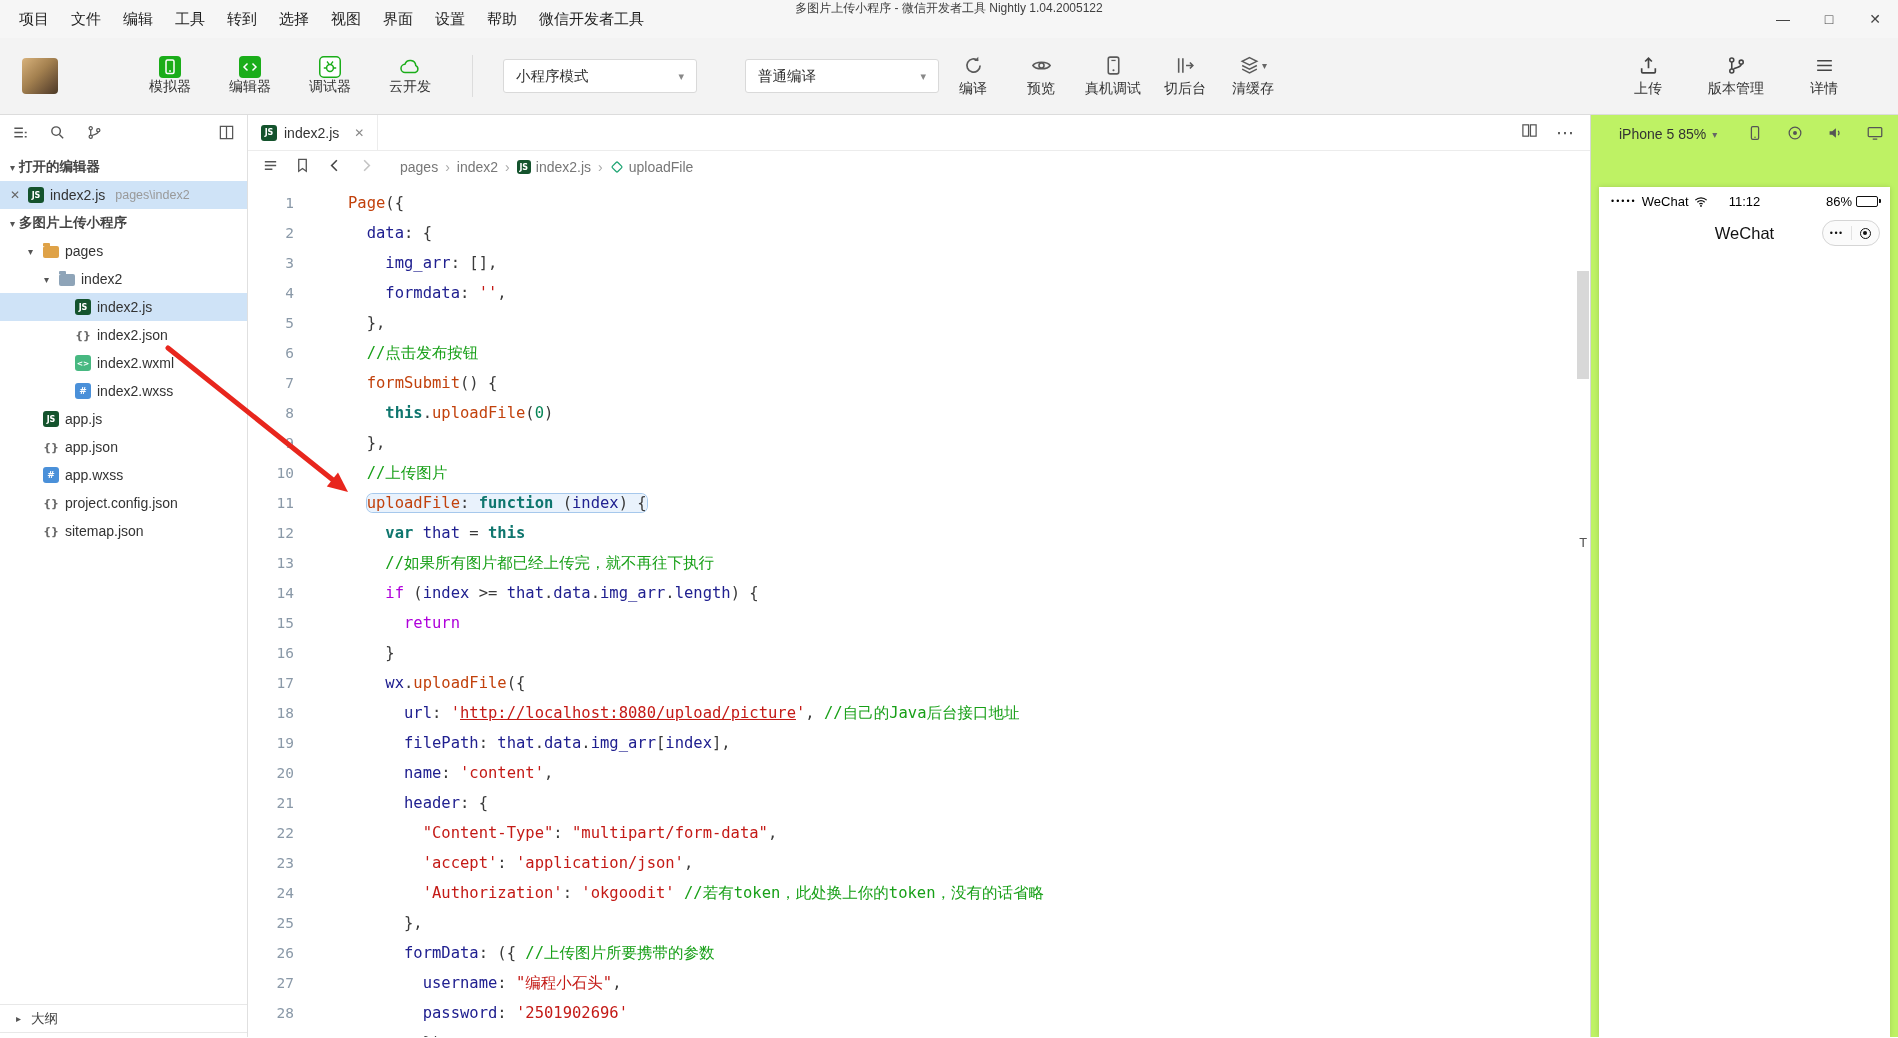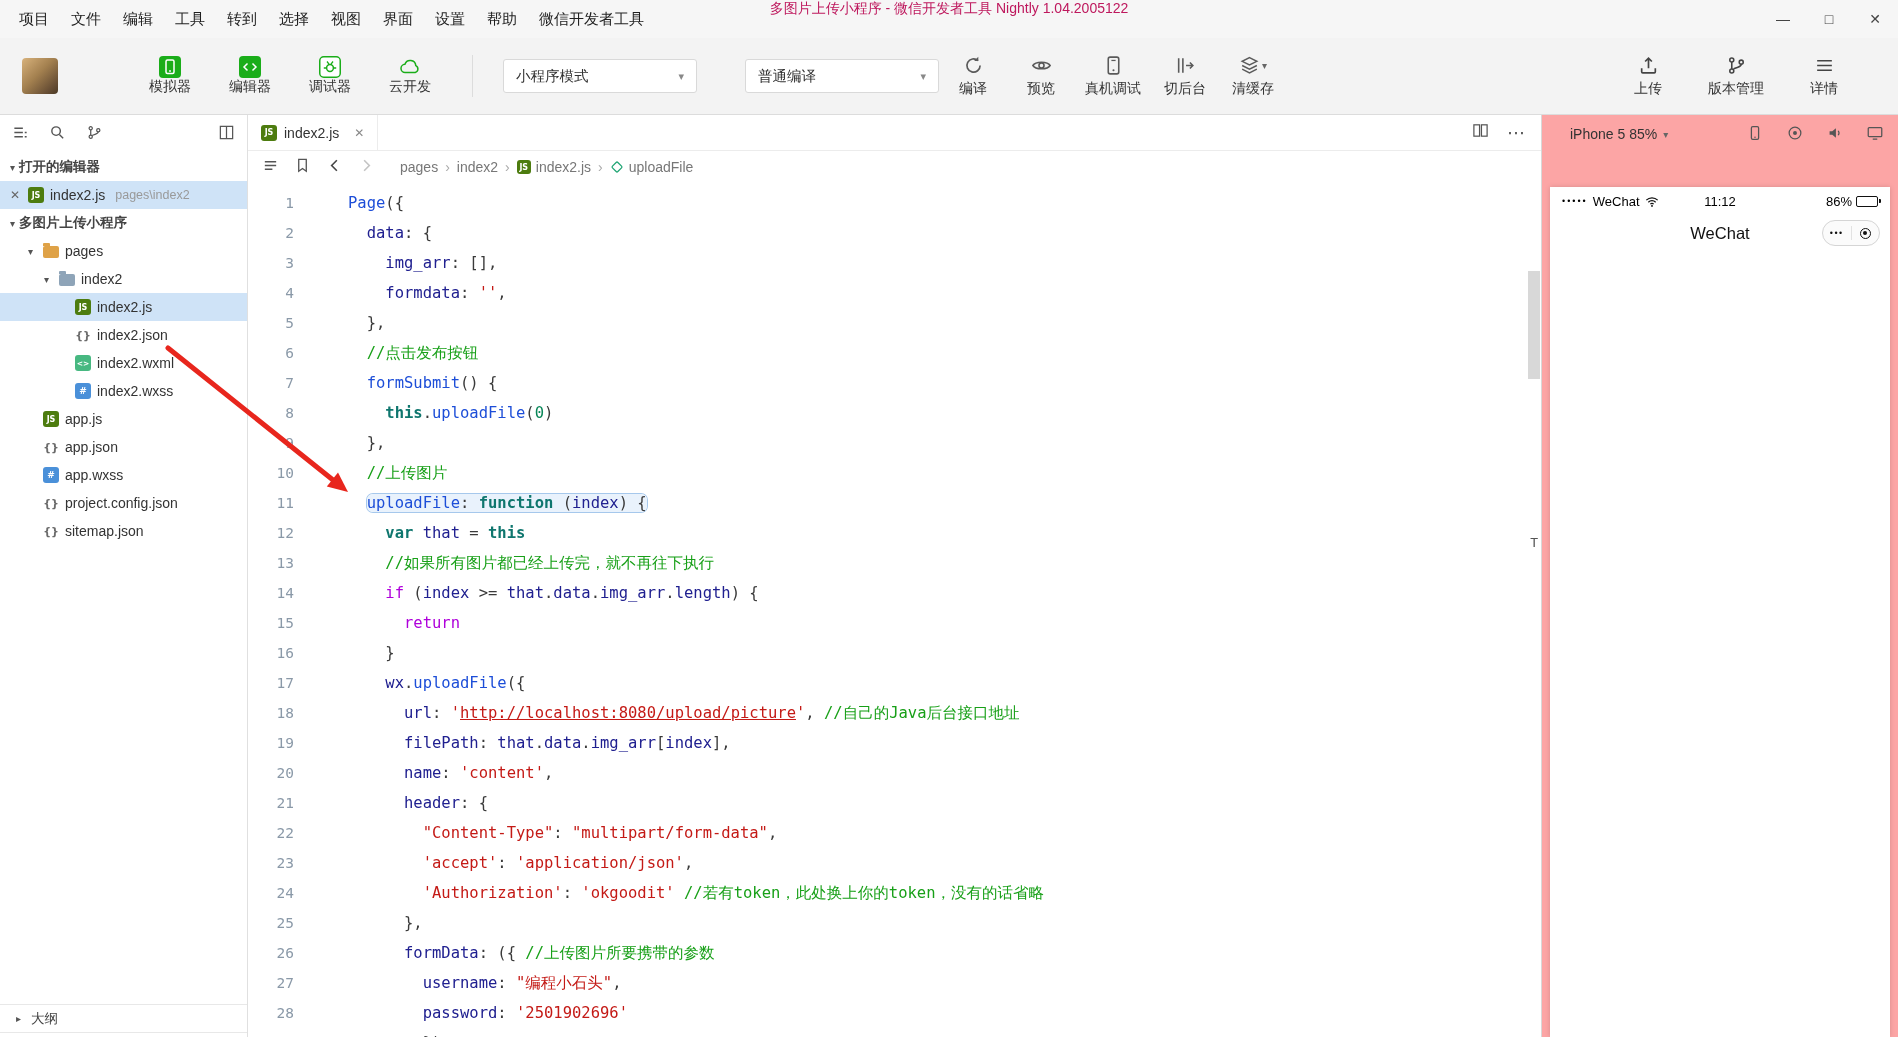--- a/index.html
+++ b/index.html
@@ -5,21 +5,21 @@
 *{margin:0;padding:0;box-sizing:border-box}
 html,body{width:1898px;height:1038px;overflow:hidden}
 body{font-family:"Liberation Sans","DejaVu Sans",sans-serif;background:#fff;color:#333;position:relative}
 .icon{display:inline-block;line-height:0}
 .icon svg{width:100%;height:100%;display:block}
 
 
 .menu-bar{height:38px;background:#f6f6f6;display:flex;position:relative;font-size:15px}
 .menus{display:flex;padding-left:8px;z-index:2}
 .menu-item{padding:0 11px;line-height:38px;color:#1f1f1f;cursor:default;white-space:nowrap}
-.win-title{position:absolute;left:0;right:0;text-align:center;color:#be185d;font-size:14px;pointer-events:none}
+.win-title{position:absolute;left:0;right:0;text-align:center;color:#404040;font-size:12px;pointer-events:none}
 .win-controls{margin-left:auto;display:flex;z-index:2}
 .win-btn{width:46px;text-align:center;line-height:38px;color:#444;font-size:14px}
 
 
 .toolbar{height:77px;background:#f3f3f3;border-bottom:1px solid #dcdcdc;display:flex;align-items:center;padding:0 22px}
 .avatar{width:36px;height:36px;border-radius:4px;flex:none;margin-right:80px;
  background:linear-gradient(135deg,#d8b27c 0%,#a3804f 45%,#6b5136 80%,#4c3a26 100%)}
 .tgl{display:flex;flex-direction:column;align-items:center;gap:0;width:64px;font-size:14px;color:#333;cursor:default}
 .tgl .icon{width:22px;height:22px}
 .tb-sep{width:1px;height:42px;background:#dcdcdc;margin:0 30px}
@@ -44,21 +44,21 @@
 .sec-hdr{height:28px;display:flex;align-items:center;padding-left:6px;font-size:13.5px;color:#444;font-weight:bold;white-space:nowrap}
 .row{height:28px;display:flex;align-items:center;font-size:14px;color:#333;white-space:nowrap;gap:6px;cursor:default}
 .row.sel{background:#cfe3f7}
 .row.oe{padding-left:8px}
 .oe-close{color:#666;font-size:12px;width:14px;text-align:center}
 .fname{overflow:hidden}
 .fpath{color:#999;font-size:12.5px;margin-left:4px}
 .chev{width:13px;font-size:10px;color:#555;text-align:center;flex:none}
 .chev-sp{width:13px;flex:none}
 .fi{width:16px;height:16px;border-radius:3px;display:inline-flex;align-items:center;justify-content:center;font-size:8px;font-weight:bold;flex:none;font-family:"DejaVu Sans",sans-serif}
-.fi-js{background:#4d7c0f;color:#fff}
+.fi-js{background:#14532d;color:#fff}
 .fi-json{color:#6b6b6b;font-size:11px;background:transparent}
 .fi-wxml{background:#47b881;color:#fff;font-size:7.5px}
 .fi-wxss{background:#4a90d9;color:#fff;font-size:9px}
 .folder{width:16px;height:12px;border-radius:2px;position:relative;flex:none;margin-top:2px}
 .folder::before{content:"";position:absolute;top:-3px;left:0;width:7px;height:3px;border-radius:1px 1px 0 0;background:inherit}
 .folder-orange{background:#dfa247}
 .folder-gray{background:#8ea4b8}
 .bottom-secs{position:absolute;top:889px;left:0;right:0}
 .bsec{height:28px;border-top:1px solid #e8e8e8;display:flex;align-items:center;padding-left:12px;font-size:13.5px;color:#444;background:#fff;gap:6px}
 
@@ -78,33 +78,33 @@
 .crumb .icon{width:14px;height:14px}
 .crumb-sep{color:#aaa}
 .code-area{flex:1;position:relative;display:flex;overflow:hidden}
 .gutter{width:62px;flex:none;text-align:right;padding:5px 16px 0 0;color:#8a99a8;font-family:"DejaVu Sans Mono",monospace;font-size:14.5px}
 .ln{height:30px;line-height:30px}
 .code{flex:1;font-family:"DejaVu Sans Mono",monospace;font-size:15.5px;white-space:pre;padding:5px 0 0 38px;overflow:hidden}
 .cl{height:30px;line-height:30px}
 .tk-pl{color:#3a3a3a}
 .tk-kw{color:#0f766e;font-weight:bold}
 .tk-ct{color:#af00db}
-.tk-fn{color:#1d4ed8}
+.tk-fn{color:#c2410c}
 .tk-pr{color:#202090}
 .tk-st{color:#c41a16}
 .tk-cm{color:#18a018}
 .tk-nu{color:#098658}
 .tk-lk{color:#c41a16;text-decoration:underline}
 .hlbox{box-shadow:0 0 0 1px #a6c8ec;background:#e9f2fc;border-radius:6px}
 .vscroll{position:absolute;right:0;top:0;width:14px;height:100%}
 .vthumb{position:absolute;top:88px;right:1px;width:12px;height:108px;background:#d8d8d8}
 .ovm{position:absolute;right:3px;top:352px;font-size:13px;color:#555;font-family:"DejaVu Sans Mono",monospace}
 
 
-.simpanel{width:357px;flex:none;background:#fca5a5;border-left:1px solid #d8d8d8;display:flex;flex-direction:column}
+.simpanel{width:308px;flex:none;background:#bef264;border-left:1px solid #d8d8d8;display:flex;flex-direction:column}
 .sim-toolbar{height:38px;display:flex;align-items:center;padding:0 14px 0 28px;font-size:14px;color:#333;gap:6px}
 .sim-toolbar .dcaret{font-size:10px;color:#666}
 .sim-icons{margin-left:auto;display:flex;gap:22px;color:#555}
 .sim-icons .icon{width:18px;height:18px}
 .phone{margin:34px 8px 0 8px;background:#fff;flex:1;box-shadow:0 0 5px rgba(0,0,0,.15);position:relative}
 .p-status{height:28px;display:flex;align-items:center;padding:0 12px;font-size:13px;color:#000;gap:5px;position:relative}
 .sig{letter-spacing:2px;font-size:9px;line-height:1}
 .p-status .icon{width:14px;height:11px}
 .p-time{position:absolute;left:0;right:0;text-align:center;pointer-events:none}
 .p-batt{margin-left:auto;display:flex;align-items:center;gap:4px}

